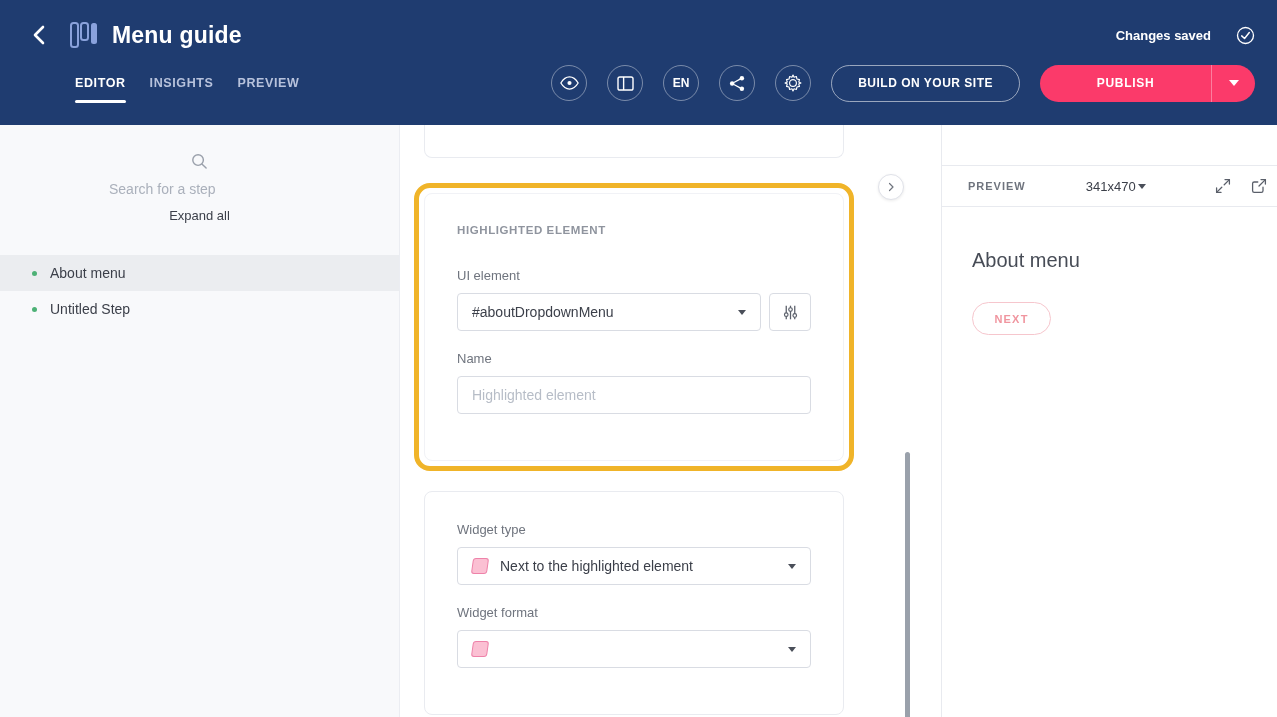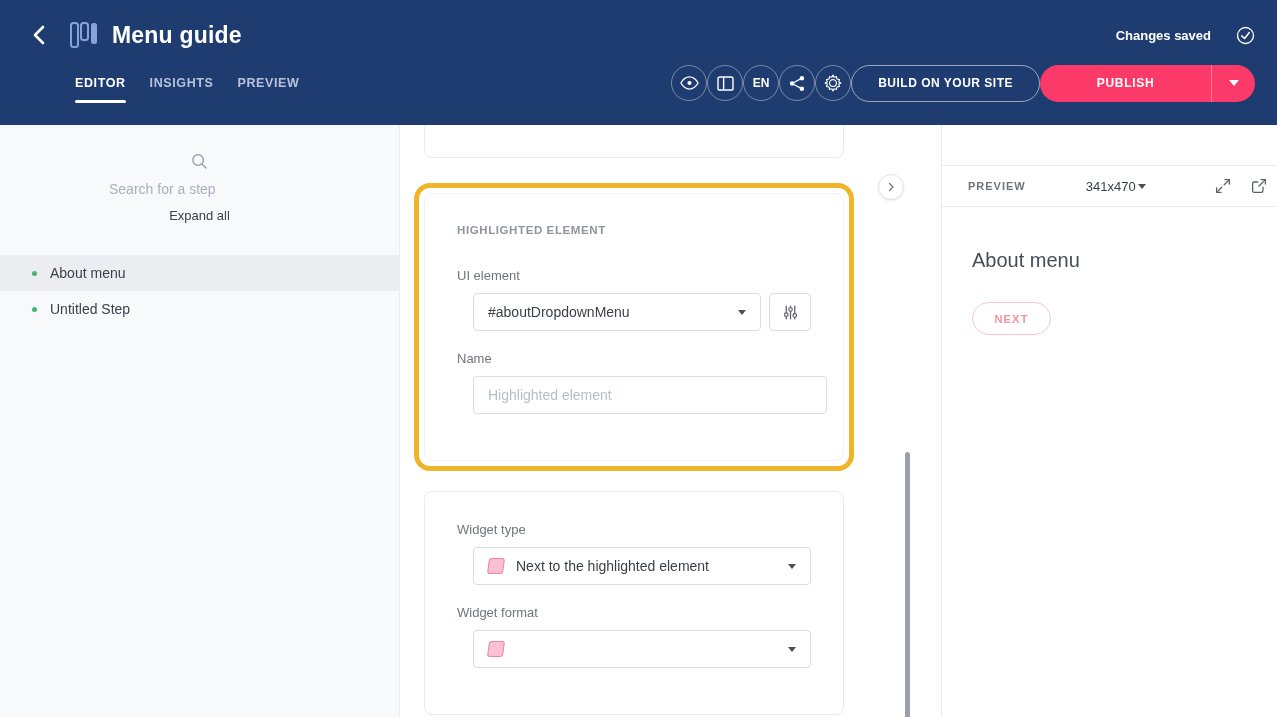--- a/index.html
+++ b/index.html
@@ -14,21 +14,21 @@
   .logo { margin-left:16px; display:flex; align-items:center; }
   .app-title { font-size:23px; font-weight:700; color:#fff; margin-left:14px; letter-spacing:.2px; }
   .saved { margin-left:auto; display:flex; align-items:center; gap:25px; font-size:13px; font-weight:700; color:#fff;justify-content:center; }
 
   .row2 { display:flex; align-items:center; height:54px; padding-right:22px; }
   .tabs { display:flex; gap:24px; margin-left:75px; height:100%; align-items:center; }
   .tab { position:relative; height:100%; display:flex; align-items:center; font-size:12.5px; font-weight:700; letter-spacing:.6px; color:#b7c2dc; cursor:pointer; }
   .tab.active { color:#fff; }
   .tab.active::after { content:""; position:absolute; left:0; right:0; bottom:7px; height:3px; background:#fff; border-radius:2px; }
 
-  .actions { margin-left:auto; display:flex; align-items:center; }
+  .actions { margin-left:auto; display:flex; align-items:center; gap:20px; }
   .circle-btn { width:36px; height:36px; border-radius:50%; border:1px solid rgba(255,255,255,.4); background:transparent; display:flex; align-items:center; justify-content:center; color:#fff; font-size:12px; font-weight:700; cursor:pointer; font-family:"Liberation Sans",sans-serif; }
   .build-btn { height:37px; border-radius:19px; border:1px solid rgba(255,255,255,.55); background:transparent; color:#fff; font-size:12px; font-weight:700; letter-spacing:.5px; padding:0 26px; cursor:pointer; font-family:"Liberation Sans",sans-serif; }
   .publish { display:flex; height:37px; border-radius:19px; background:#fb3a6a; overflow:hidden; width:215px; }
   .publish-main { flex:1; border:none; background:transparent; color:#fff; font-size:12px; font-weight:700; letter-spacing:.7px; cursor:pointer; font-family:"Liberation Sans",sans-serif; }
   .publish-caret { width:44px; border:none; border-left:1px solid rgba(255,255,255,.35); background:transparent; display:flex; align-items:center; justify-content:center; cursor:pointer; }
   .caret-white { width:0; height:0; border-left:5px solid transparent; border-right:5px solid transparent; border-top:6px solid #fff; }
 
   
   .body { display:flex; height:607px; position:relative; }
 
@@ -47,21 +47,21 @@
   .editor { flex:1; position:relative; background:#fff; padding-left:24px; overflow:hidden; }
   .card { width:420px; background:#fff; border:1px solid #e9ebf0; border-radius:8px; }
   .partial-top { height:33px; border-top:none; border-radius:0 0 8px 8px; }
   .hl-wrap { margin:25px 0 0 -10px; width:440px; border:5px solid #f0b429; border-radius:16px; padding:5px; background:#fff; }
   .hl-card { border:1px solid #f1f2f6; border-radius:8px; width:100%; padding:30px 32px 46px; background:#fff; }
   .sd-card { margin-top:20px; padding:30px 32px 46px; }
 
   .sec-heading { font-size:11.5px; font-weight:700; letter-spacing:.6px; color:#8f949e; margin-bottom:32px; }
   .field-label { font-size:13px; color:#6f747e; margin-bottom:10px; }
   .gap-lg { margin-top:20px; }
-  .select, .text-input { height:38px; border:1px solid #d9dce3; border-radius:4px; background:#fff; display:flex; align-items:center; padding:0 14px; font-size:14px; color:#3b3f49;margin-left:16px; }
+  .select, .text-input { height:38px; border:1px solid #d9dce3; border-radius:4px; background:#fff; display:flex; align-items:center; padding:0 14px; font-size:14px; color:#3b3f49; }
   .select { cursor:pointer; }
   .caret { width:0; height:0; border-left:4.5px solid transparent; border-right:4.5px solid transparent; border-top:5.5px solid #4a4f59; margin-left:auto; }
   .elem-row { display:flex; gap:8px; }
   .elem-row .select { flex:1; }
   .icon-btn { width:42px; height:38px; border:1px solid #d9dce3; border-radius:4px; background:#fff; display:flex; align-items:center; justify-content:center; cursor:pointer; }
   .text-input { width:100%; outline:none; font-family:"Liberation Sans",sans-serif; }
   .text-input::placeholder { color:#b7bdc7; }
   .check-row { margin-top:24px; display:flex; align-items:center; gap:9px; font-size:13.5px; color:#3f4450; }
   .check-row input { width:14px; height:14px; accent-color:#fff; border:1px solid #b9bec7; appearance:none; border-radius:2px; background:#fff; cursor:pointer; flex:none; }
   .widget-ico { width:16px; height:16px; background:#fbc0d3; border:1.5px solid #ee82a9; border-radius:3px; transform:skewX(-8deg); margin-right:12px; flex:none; }

